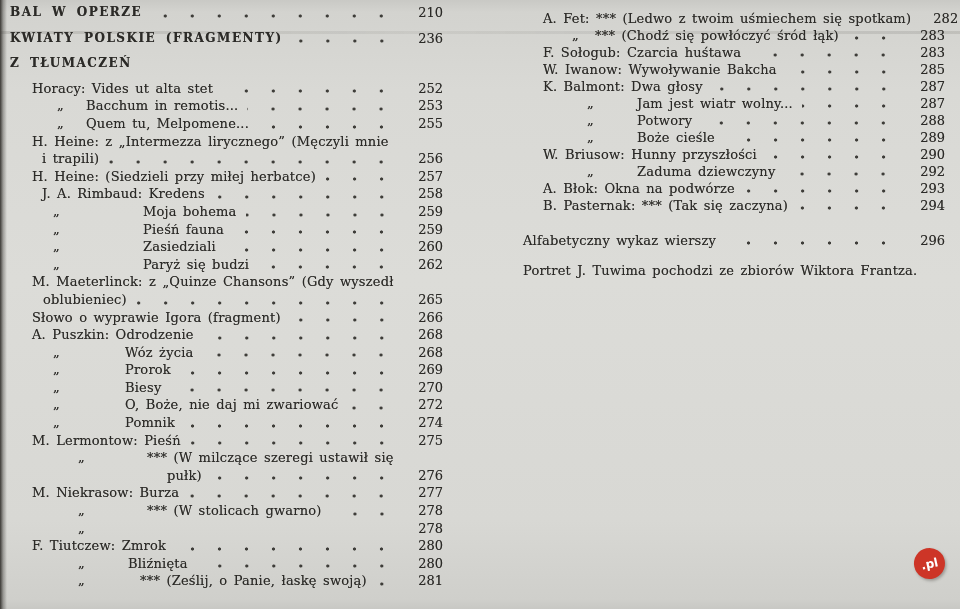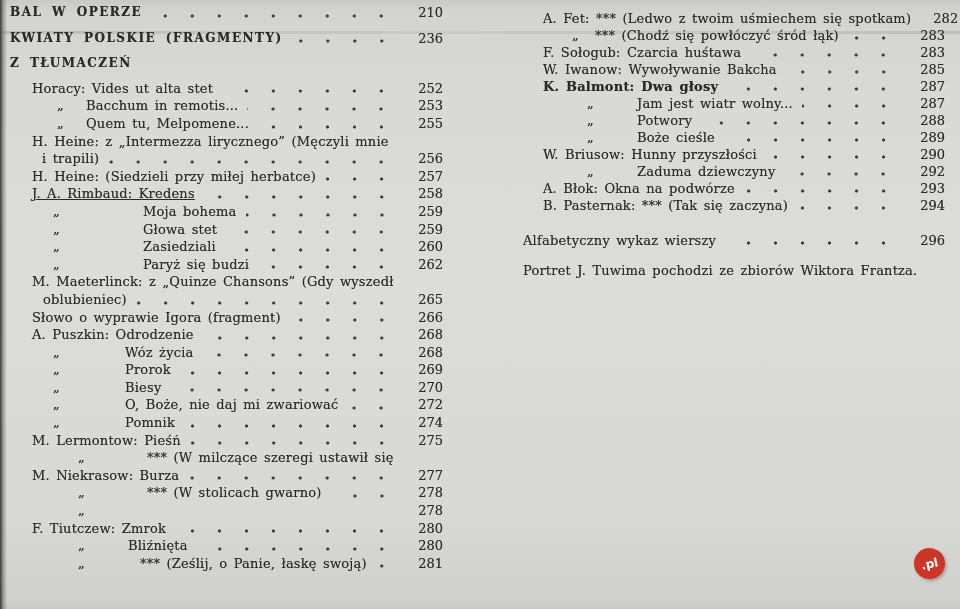--- a/index.html
+++ b/index.html
@@ -113,33 +113,33 @@
     <span class="page">256</span>
   </div>
       <div class="row">
 
     <span class="title" style="margin-left: 22px;">H. Heine: (Siedzieli przy miłej herbatce)</span>
     <span class="leader"></span>
     <span class="page">257</span>
   </div>
       <div class="row">
 
-    <span class="title" style="margin-left: 22px; text-decoration: underline;">J. A. Rimbaud: Kredens</span>
+    <span class="title" style="margin-left: 32px;">J. A. Rimbaud: Kredens</span>
     <span class="leader"></span>
     <span class="page">258</span>
   </div>
       <div class="row">
     <span class="ditto" style="left: 43px;">„</span>
     <span class="title" style="margin-left: 133px;">Moja bohema</span>
     <span class="leader"></span>
     <span class="page">259</span>
   </div>
       <div class="row">
     <span class="ditto" style="left: 43px;">„</span>
-    <span class="title" style="margin-left: 133px;">Głowa stet</span>
+    <span class="title" style="margin-left: 133px;">Pieśń fauna</span>
     <span class="leader"></span>
     <span class="page">259</span>
   </div>
       <div class="row">
     <span class="ditto" style="left: 43px;">„</span>
     <span class="title" style="margin-left: 133px;">Zasiedziali</span>
     <span class="leader"></span>
     <span class="page">260</span>
   </div>
       <div class="row">
@@ -206,20 +206,26 @@
 
     <span class="title" style="margin-left: 22px;">M. Lermontow: Pieśń</span>
     <span class="leader"></span>
     <span class="page">275</span>
   </div>
       <div class="row">
     <span class="ditto" style="left: 68px;">„</span>
     <span class="title" style="margin-left: 137px;">*** (W milczące szeregi ustawił się</span>
     <span class="leader nodots"></span>
     <span class="page"></span>
+  </div>
+      <div class="row">
+
+    <span class="title" style="margin-left: 157px;">pułk)</span>
+    <span class="leader"></span>
+    <span class="page">276</span>
   </div>
       <div class="row">
 
     <span class="title" style="margin-left: 22px;">M. Niekrasow: Burza</span>
     <span class="leader"></span>
     <span class="page">277</span>
   </div>
       <div class="row">
     <span class="ditto" style="left: 68px;">„</span>
     <span class="title" style="margin-left: 137px;">*** (W stolicach gwarno)</span>
@@ -270,21 +276,21 @@
     <span class="page">283</span>
   </div>
       <div class="row">
 
     <span class="title" style="margin-left: 20px;">W. Iwanow: Wywoływanie Bakcha</span>
     <span class="leader"></span>
     <span class="page">285</span>
   </div>
       <div class="row">
 
-    <span class="title" style="margin-left: 20px; font-weight: bold;">K. Balmont: Dwa głosy</span>
+    <span class="title" style="margin-left: 20px;">K. Balmont: Dwa głosy</span>
     <span class="leader"></span>
     <span class="page">287</span>
   </div>
       <div class="row">
     <span class="ditto" style="left: 64px;">„</span>
     <span class="title" style="margin-left: 114px;">Jam jest wiatr wolny...</span>
     <span class="leader"></span>
     <span class="page">287</span>
   </div>
       <div class="row">

